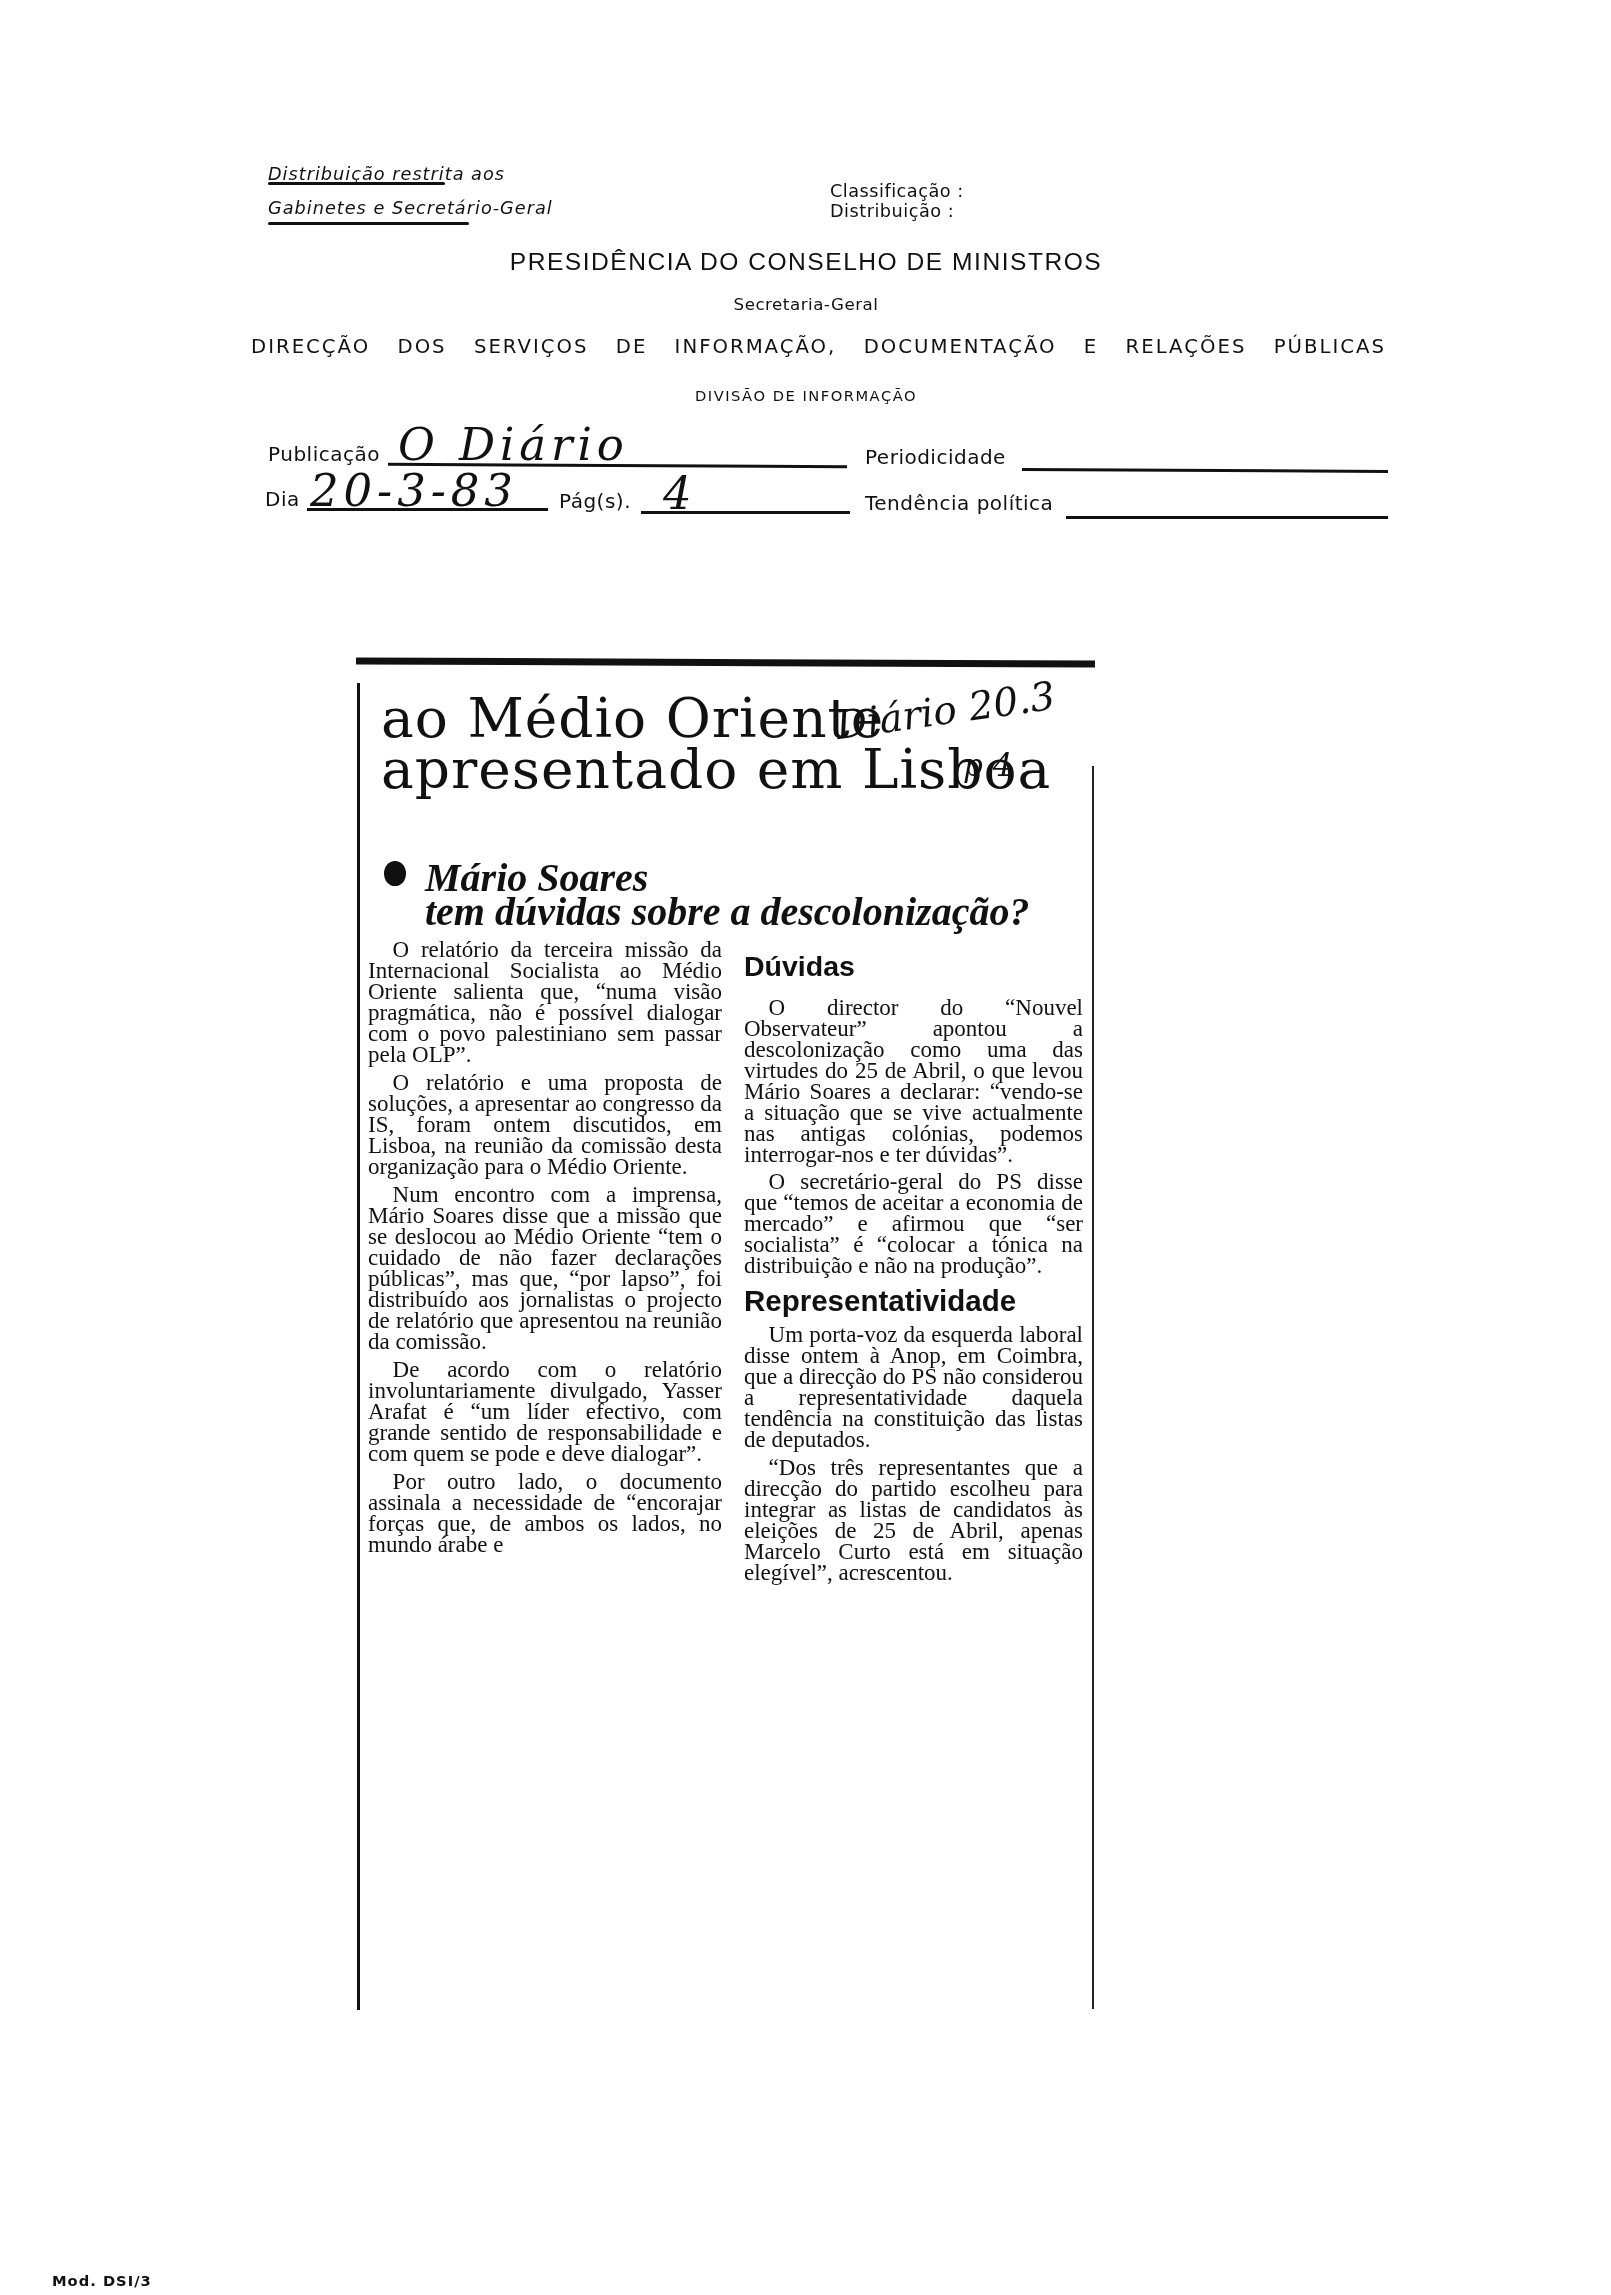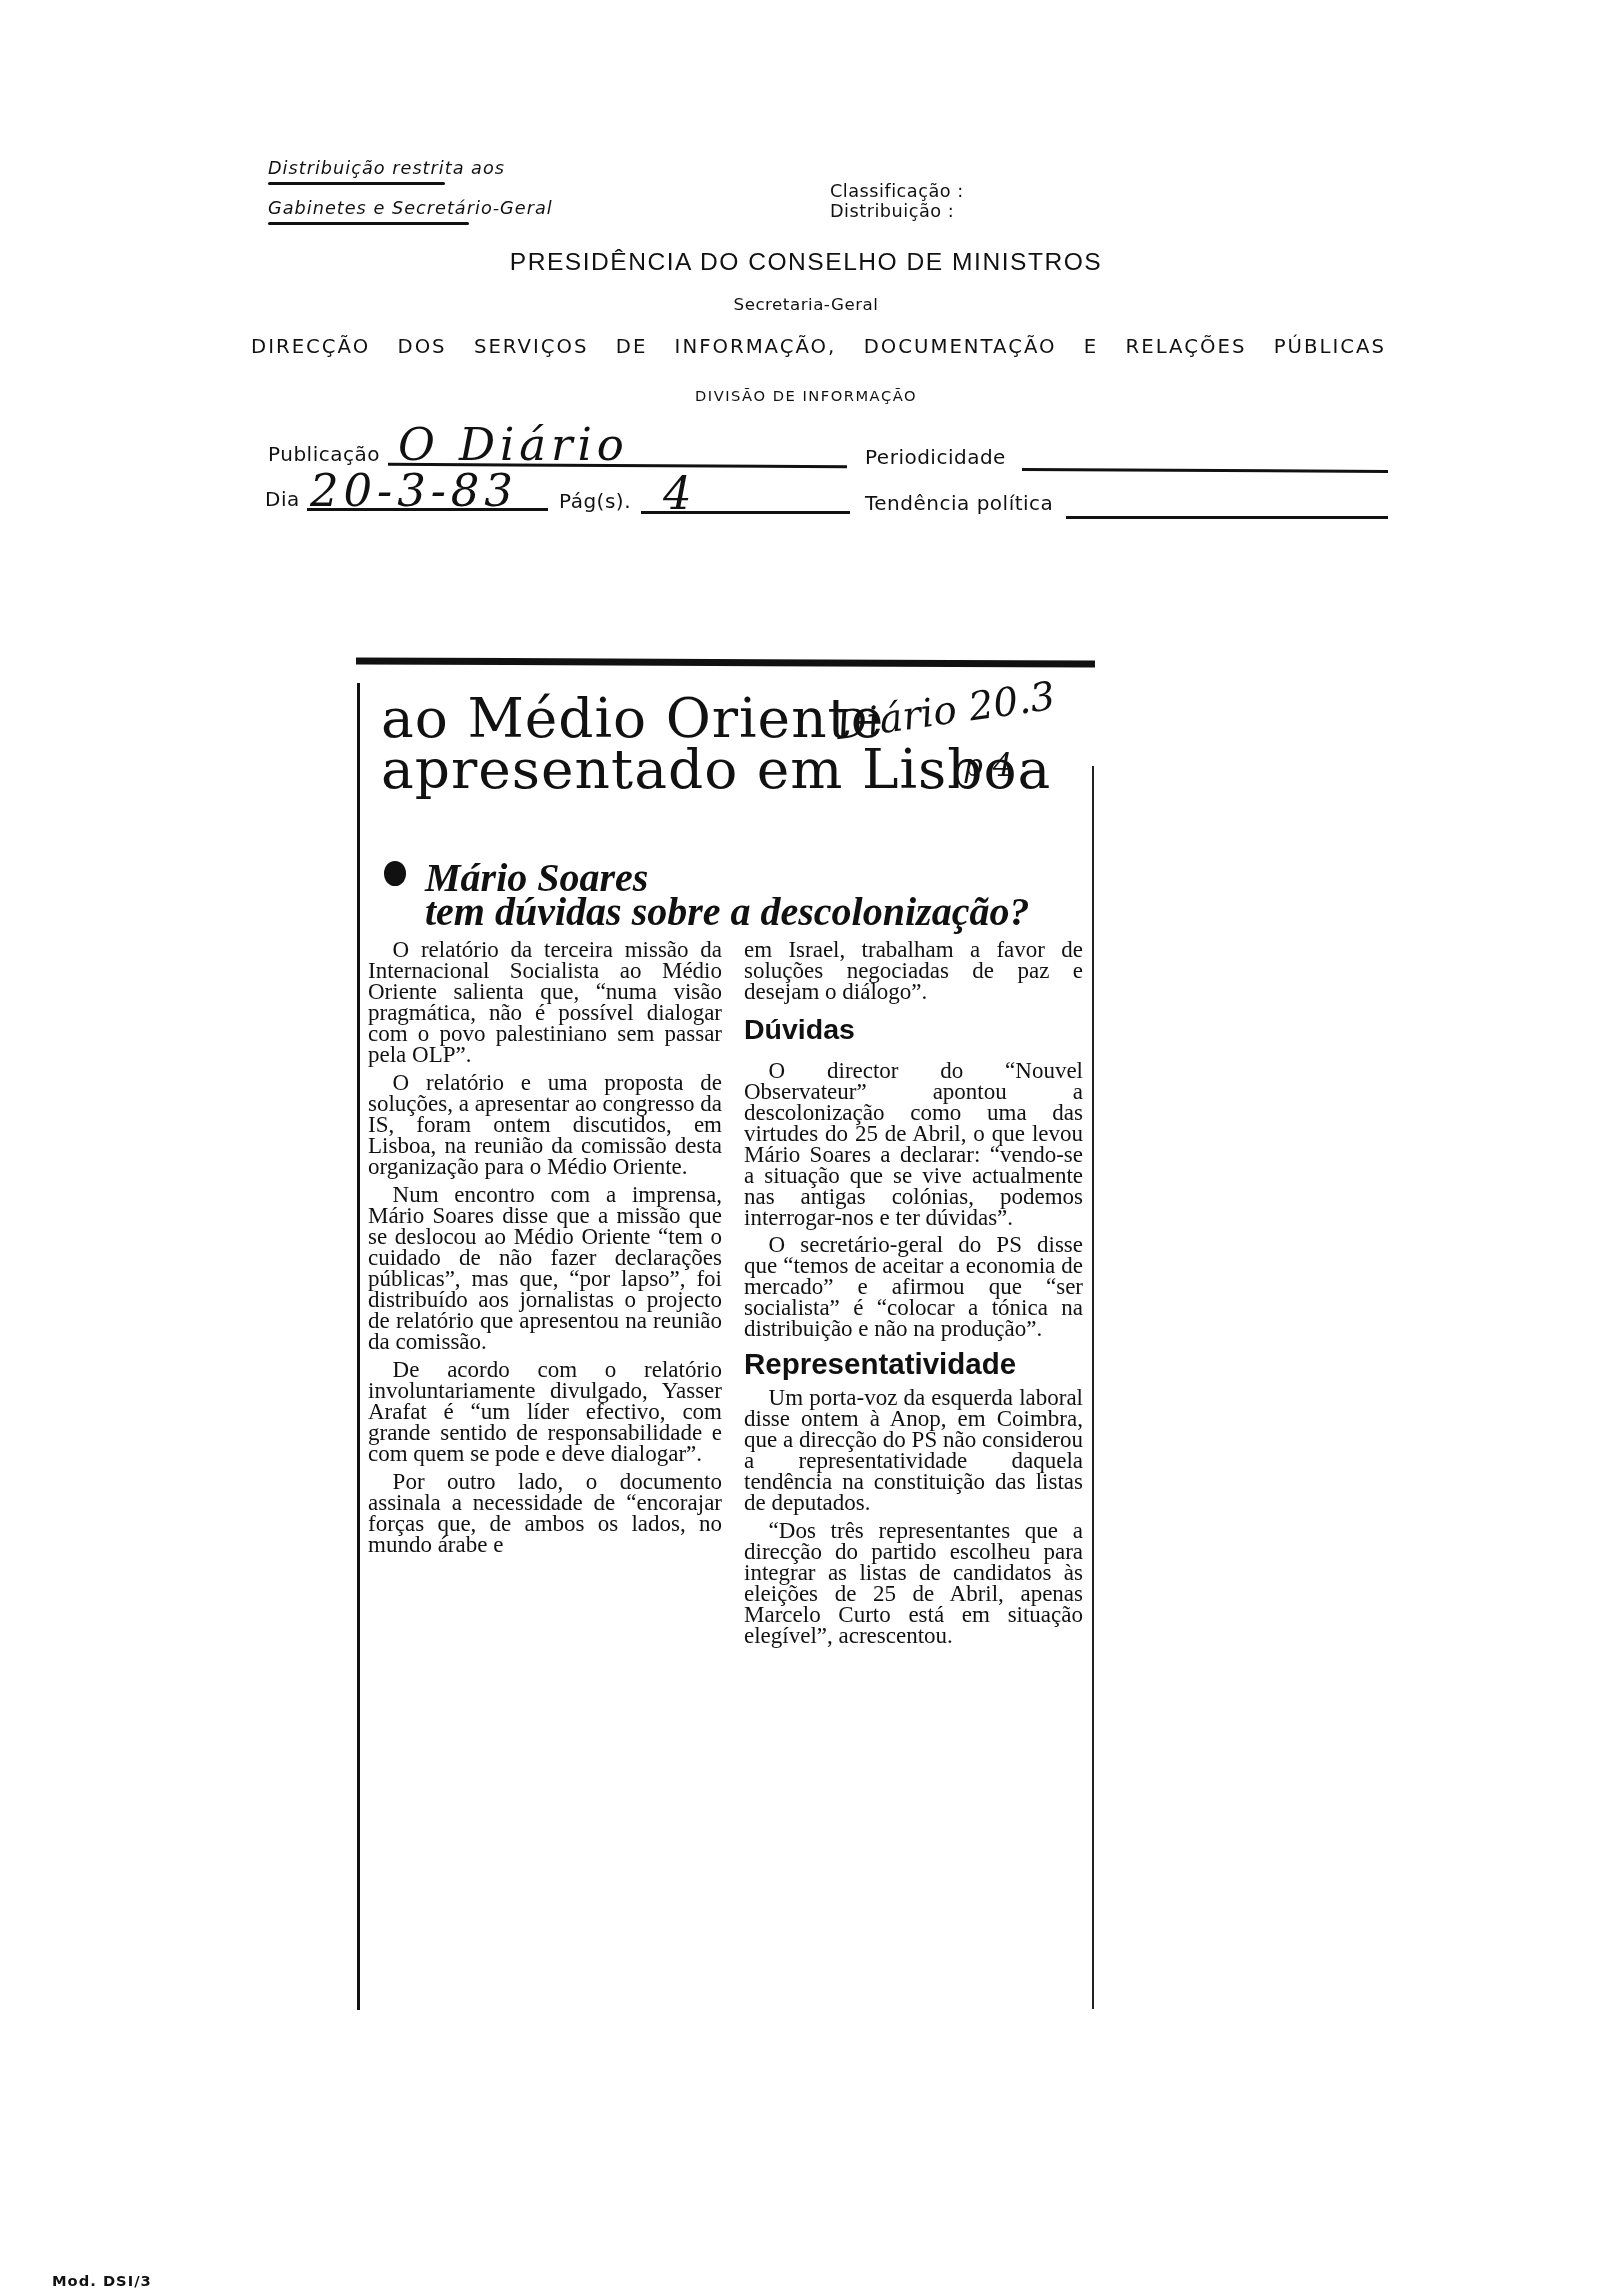--- a/index.html
+++ b/index.html
@@ -36,21 +36,21 @@
   .col-left { left:368px; top:939px; width:354px; }
   .col-right { left:744px; top:939px; width:339px; }
   .sect-head { font-family:Liberation Sans, sans-serif; font-weight:bold; font-size:28.5px; line-height:34px; margin:9.8px 0 13.8px 0; text-indent:0 !important; }
   .sect-head.big { font-size:29.5px; margin:7.9px 0 5.9px 0; }
 
   .footer { left:52px; top:2272px; font-size:14.7px; font-weight:bold; letter-spacing:1px; font-family:"DejaVu Sans", sans-serif; }
 </style>
 </head>
 <body>
 
-<div class="abs hdr-left" style="top:158px;">Distribuição restrita aos</div>
+<div class="abs hdr-left" style="top:164px;">Distribuição restrita aos</div>
 <div class="uline" style="left:268px; top:182px; width:177px;"></div>
 <div class="abs hdr-left" style="top:198px;">Gabinetes e Secretário-Geral</div>
 <div class="uline" style="left:268px; top:222px; width:201px;"></div>
 
 <div class="abs hdr-right" style="top:161px;margin-top:20px;">Classificação :</div>
 <div class="abs hdr-right" style="top:201px;">Distribuição :</div>
 
 <div class="abs center title-main">PRESIDÊNCIA DO CONSELHO DE MINISTROS</div>
 <div class="abs center sub-sg">Secretaria-Geral</div>
 <div class="abs direccao">
@@ -104,21 +104,20 @@
 
 <div class="abs col col-left">
   <p>O relatório da terceira missão da Internacional Socialista ao Médio Oriente salienta que, “numa visão pragmática, não é possível dialogar com o povo palestiniano sem passar pela OLP”.</p>
   <p>O relatório e uma proposta de soluções, a apresentar ao congresso da IS, foram ontem discutidos, em Lisboa, na reunião da comissão desta organização para o Médio Oriente.</p>
   <p>Num encontro com a imprensa, Mário Soares disse que a missão que se deslocou ao Médio Oriente “tem o cuidado de não fazer declarações públicas”, mas que, “por lapso”, foi distribuído aos jornalistas o projecto de relatório que apresentou na reunião da comissão.</p>
   <p>De acordo com o relatório involuntariamente divulgado, Yasser Arafat é “um líder efectivo, com grande sentido de responsabilidade e com quem se pode e deve dialogar”.</p>
   <p>Por outro lado, o documento assinala a necessidade de “encorajar forças que, de ambos os lados, no mundo árabe e</p>
 </div>
 
 <div class="abs col col-right">
-  <p class="noindent">em Israel, trabalham a favor de soluções negociadas de paz e desejam o diálogo”.</p>
   <div class="sect-head">Dúvidas</div>
   <p>O director do “Nouvel Observateur” apontou a descolonização como uma das virtudes do 25 de Abril, o que levou Mário Soares a declarar: “vendo-se a situação que se vive actualmente nas antigas colónias, podemos interrogar-nos e ter dúvidas”.</p>
   <p>O secretário-geral do PS disse que “temos de aceitar a economia de mercado” e afirmou que “ser socialista” é “colocar a tónica na distribuição e não na produção”.</p>
   <div class="sect-head big">Representatividade</div>
   <p>Um porta-voz da esquerda laboral disse ontem à Anop, em Coimbra, que a direcção do PS não considerou a representatividade daquela tendência na constituição das listas de deputados.</p>
   <p>“Dos três representantes que a direcção do partido escolheu para integrar as listas de candidatos às eleições de 25 de Abril, apenas Marcelo Curto está em situação elegível”, acrescentou.</p>
 </div>
 
 <div class="abs footer">Mod. DSI/3</div>
 

